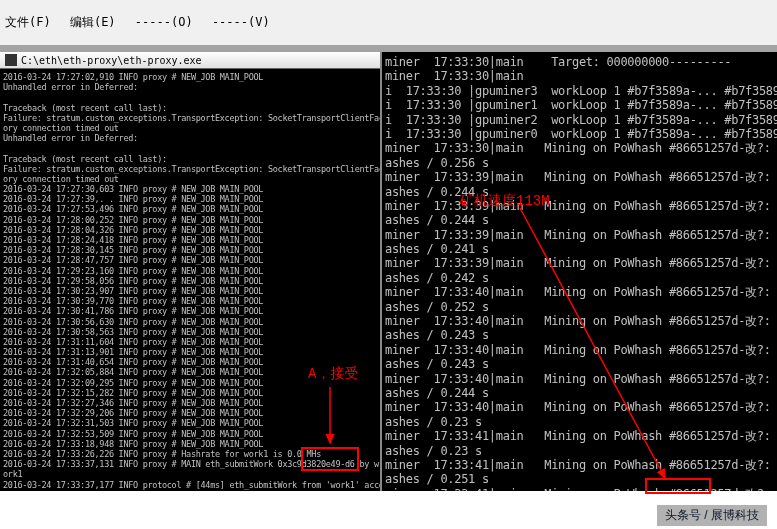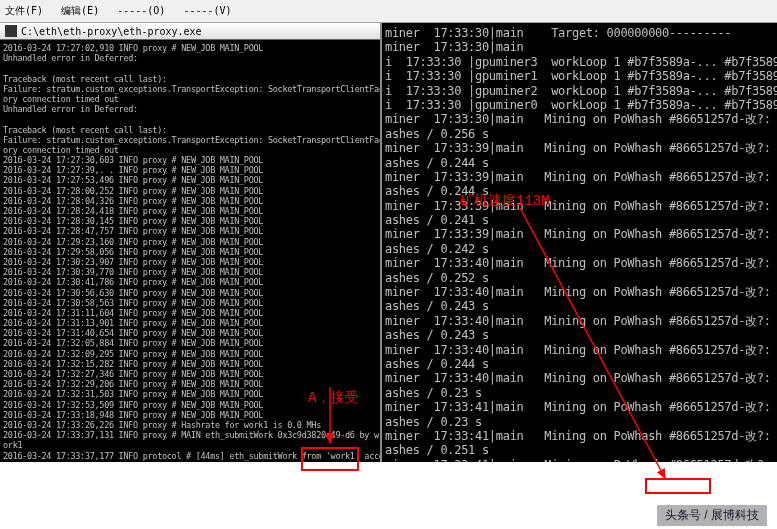--- a/index.html
+++ b/index.html
@@ -1,16 +1,16 @@
 <!DOCTYPE html>
 <html><head>
 <meta charset="utf-8">
 <style>
 body{margin:0;font-family:Consolas,monospace;font-size:9px;color:#c0c0c0;background:#fff;width:777px;height:529px;overflow:hidden;position:relative}
-.menubar{background:#f0f0f0;color:#000;padding:4px 5px;font-size:10px;border-bottom:1px solid #a3a3a3}
+.menubar{background:#f0f0f0;color:#000;padding:14px 5px;font-size:12px;border-bottom:7px solid #a3a3a3}
 .menubar span{margin-right:12px}
 .consoles{display:flex;height:439px}
 .console{background:#000;overflow:hidden;position:relative}
 .left{width:380px;border-right:2px solid #888}
 .right{flex:1}
 .titlebar{background:linear-gradient(#fff,#e0e0e0);color:#000;padding:2px 5px;font-size:10px;border-bottom:1px solid #666;display:flex;align-items:center;gap:4px}
 .icon{width:12px;height:12px;background:#333;display:inline-block}
 .content{padding:3px;line-height:1.2;white-space:pre;font-size:8.5px;letter-spacing:-0.3px}
 .right .content{font-size:12px}
 .anno{position:absolute;color:#ff0000;font-size:14px;font-family:Liberation Mono, monospace;font-weight:400;pointer-events:none;z-index:10}
@@ -132,21 +132,21 @@
 ashes / 0.228 s
 miner  17:33:43|main   Mining on PoWhash #86651257d-改?: 108323966 H/s = 26214400 h
 ashes / 0.242 s
 miner  17:33:43|main   Mining on PoWhash #86651257d-改?: 113246280 H/s = 28311552 h
 ashes / 0.25 s
 </div>
   </div>
 </div>
 
 <div class="anno" style="top:192px;left:460px">矿机速度113M</div>
-<div class="anno" style="top:389px;left:308px">A，接受</div>
+<div class="anno" style="top:365px;left:308px">A，接受</div>
 
 <div class="box" style="top:447px;left:301px;width:54px;height:20px"></div>
 <div class="box" style="top:478px;left:645px;width:62px;height:12px"></div>
 
 <svg class="arrow" style="top:200px;left:400px" width="280" height="290">
   <defs>
       <marker id="ah1" markerWidth="8" markerHeight="8" refX="6" refY="3" orient="auto">
         <path d="M0,0 L7,3 L0,6 Z" fill="#ff0000"></path>
       </marker>
     </defs>

